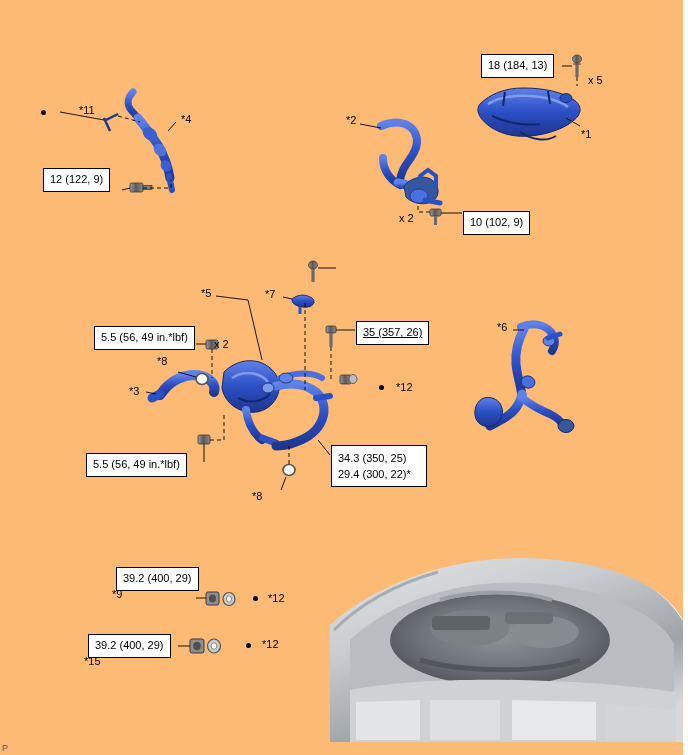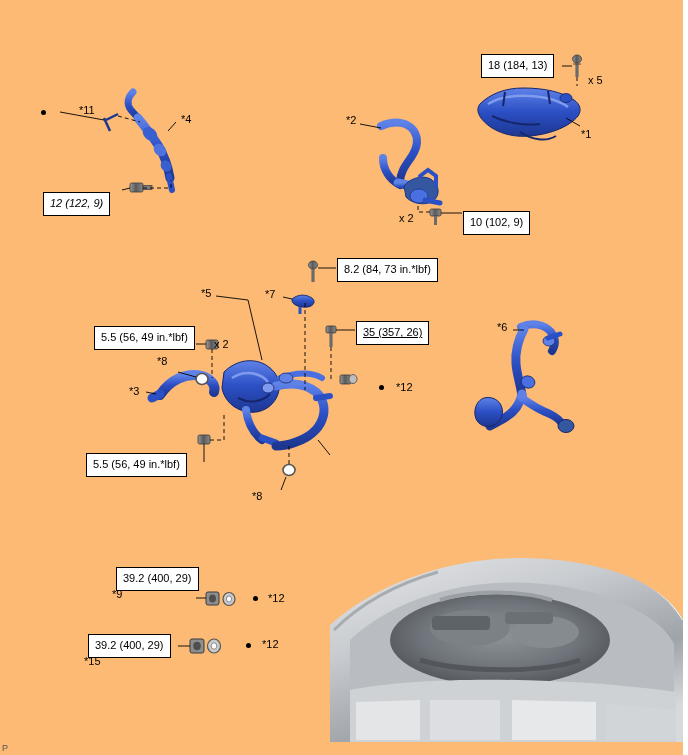--- a/index.html
+++ b/index.html
@@ -284,32 +284,35 @@
         <path d="M512 700 L 596 702 L 596 740 L 512 740 Z" fill="#e6e8ea"></path>
         <path d="M606 704 L 676 710 L 676 740 L 606 740 Z" fill="#d2d5d8"></path>
         <path d="M600 566 C 640 576, 668 596, 682 620 L 686 620 L 686 560 Z" fill="#eceeef"></path>
         <path d="M334 630 C 360 604, 396 584, 438 572" stroke="#a7acb1" stroke-width="3" fill="none"></path>
       </g>
     </g>
   </svg>
 
   <div class="callout" style="left:481px; top:54px;">18 (184, 13)</div>
 
-  <div class="callout" style="left:43px; top:192px;font-style:italic;">12 (122, 9)</div>
+  <div class="callout" style="left:43px; top:168px;">12 (122, 9)</div>
 
   <div class="callout" style="left:463px; top:211px;">10 (102, 9)</div>
 
-  <div class="callout" style="left:337px; top:258px;">8.2 (84, 73 in.*lbf)</div>
 
   <div class="callout" style="left:94px; top:326px;">5.5 (56, 49 in.*lbf)</div>
 
   <div class="callout" style="left:356px; top:321px;text-decoration:underline;">35 (357, 26)</div>
 
   <div class="callout" style="left:86px; top:453px;">5.5 (56, 49 in.*lbf)</div>
 
+  <div class="callout two-line" style="left:331px; top:445px; width:96px; height:42px; padding:5px 6px;">
+    <div>34.3 (350, 25)</div>
+    <div>29.4 (300, 22)*</div>
+  </div>
 
   <div class="callout" style="left:116px; top:567px;">39.2 (400, 29)</div>
 
   <div class="callout" style="left:88px; top:634px;">39.2 (400, 29)</div>
 
   <div class="label" style="left:581px; top:128px;">*1</div>
 
   <div class="label" style="left:346px; top:114px;">*2</div>
 
   <div class="label" style="left:129px; top:385px;">*3</div>

